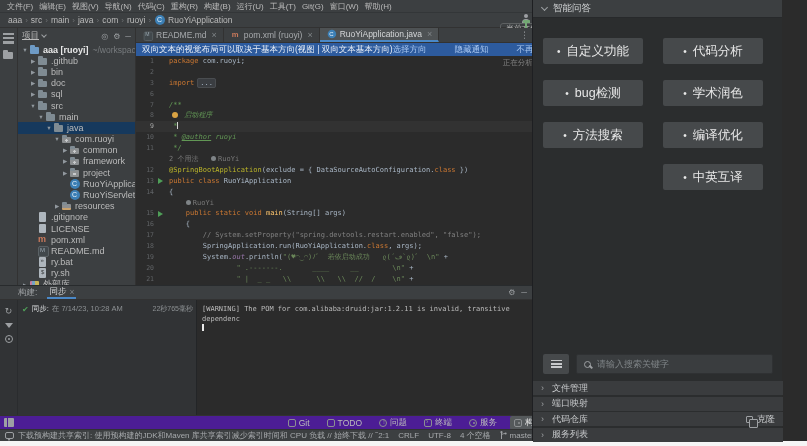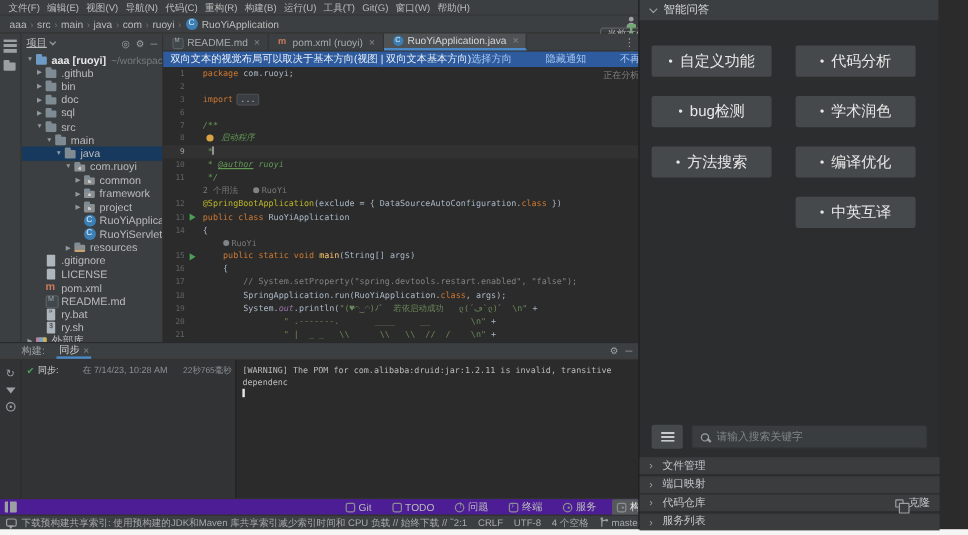--- a/index.html
+++ b/index.html
@@ -467,21 +467,21 @@
     </div>
     <div class="bp-tools">
       <span>↻</span>
       <span class="funnel"></span>
       <span class="gearc"></span>
     </div>
     <div class="bp-tree">
       <div class="bp-row">
         <span class="bp-check">✔</span>
         <span class="bp-strong">同步:</span>
-        <span class="bp-dim" style="margin-left:20px">在 7/14/23, 10:28 AM</span>
+        <span class="bp-dim" style="margin-left:3px">在 7/14/23, 10:28 AM</span>
         <span class="bp-dur">22秒765毫秒</span>
       </div>
     </div>
     <div class="console">
       <div>[WARNING] The POM for com.alibaba:druid:jar:1.2.11 is invalid, transitive dependenc</div>
       <div><span class="crt"></span></div>
     </div>
     <div class="con-icons">
       <span class="con-ic"></span>
       <span class="con-ic"></span>

